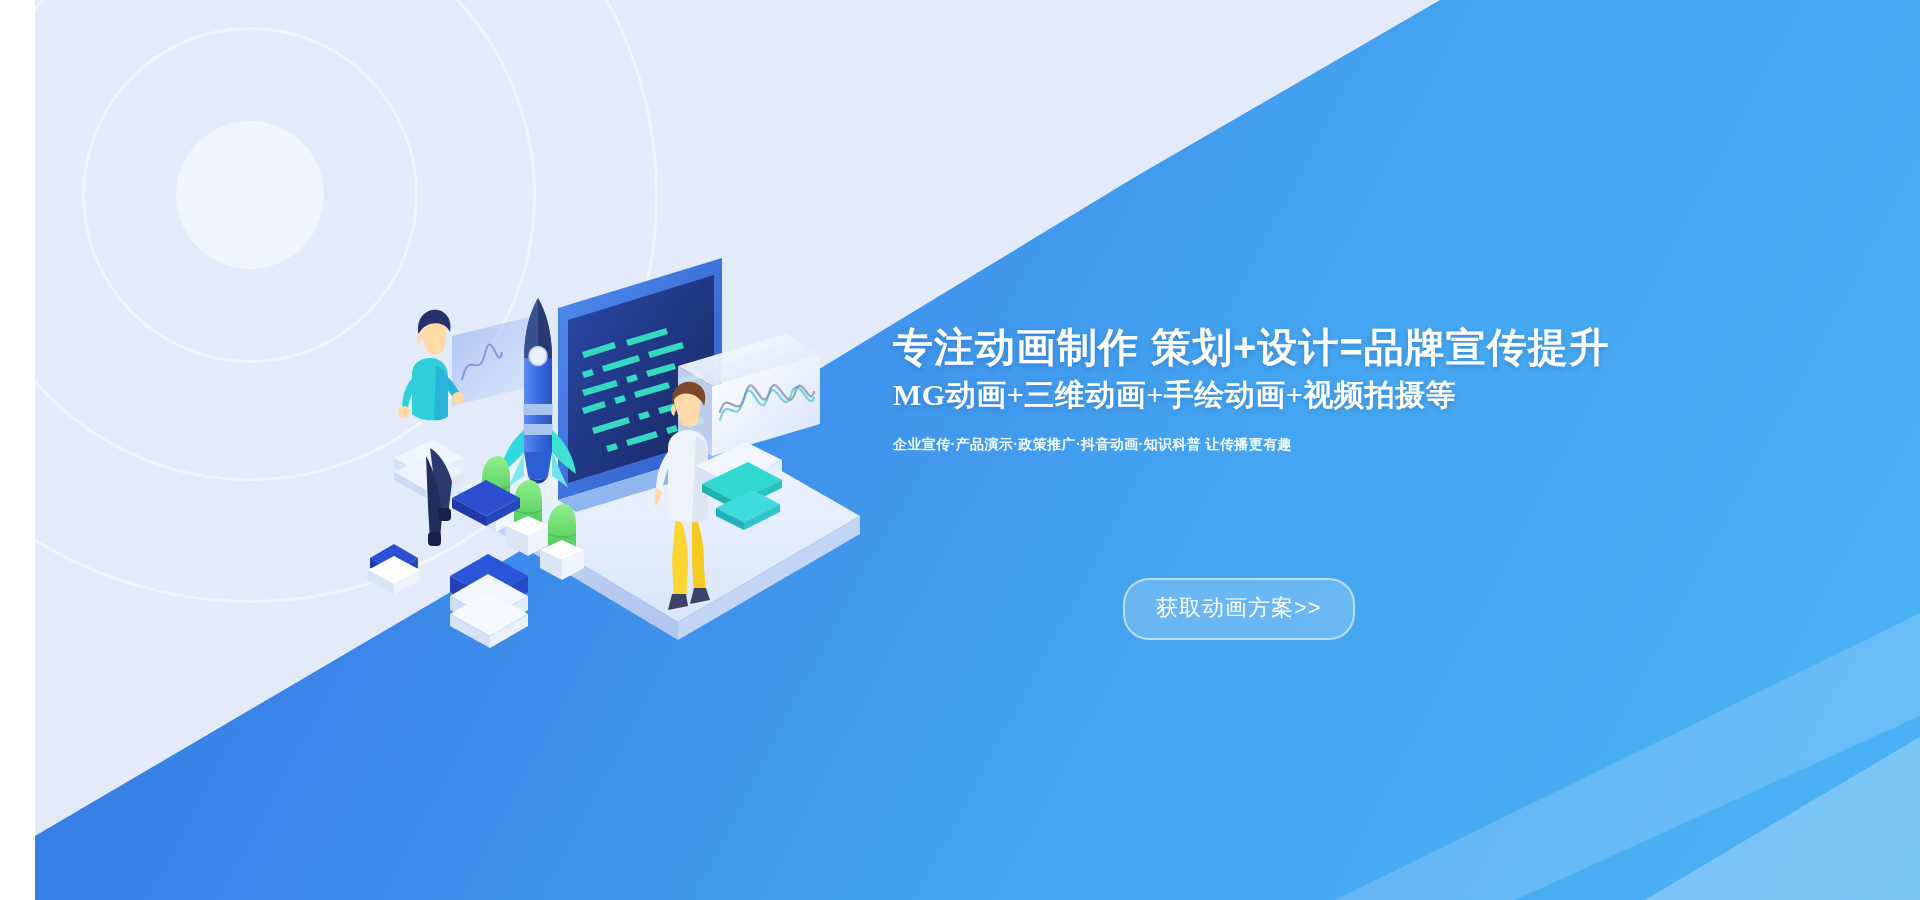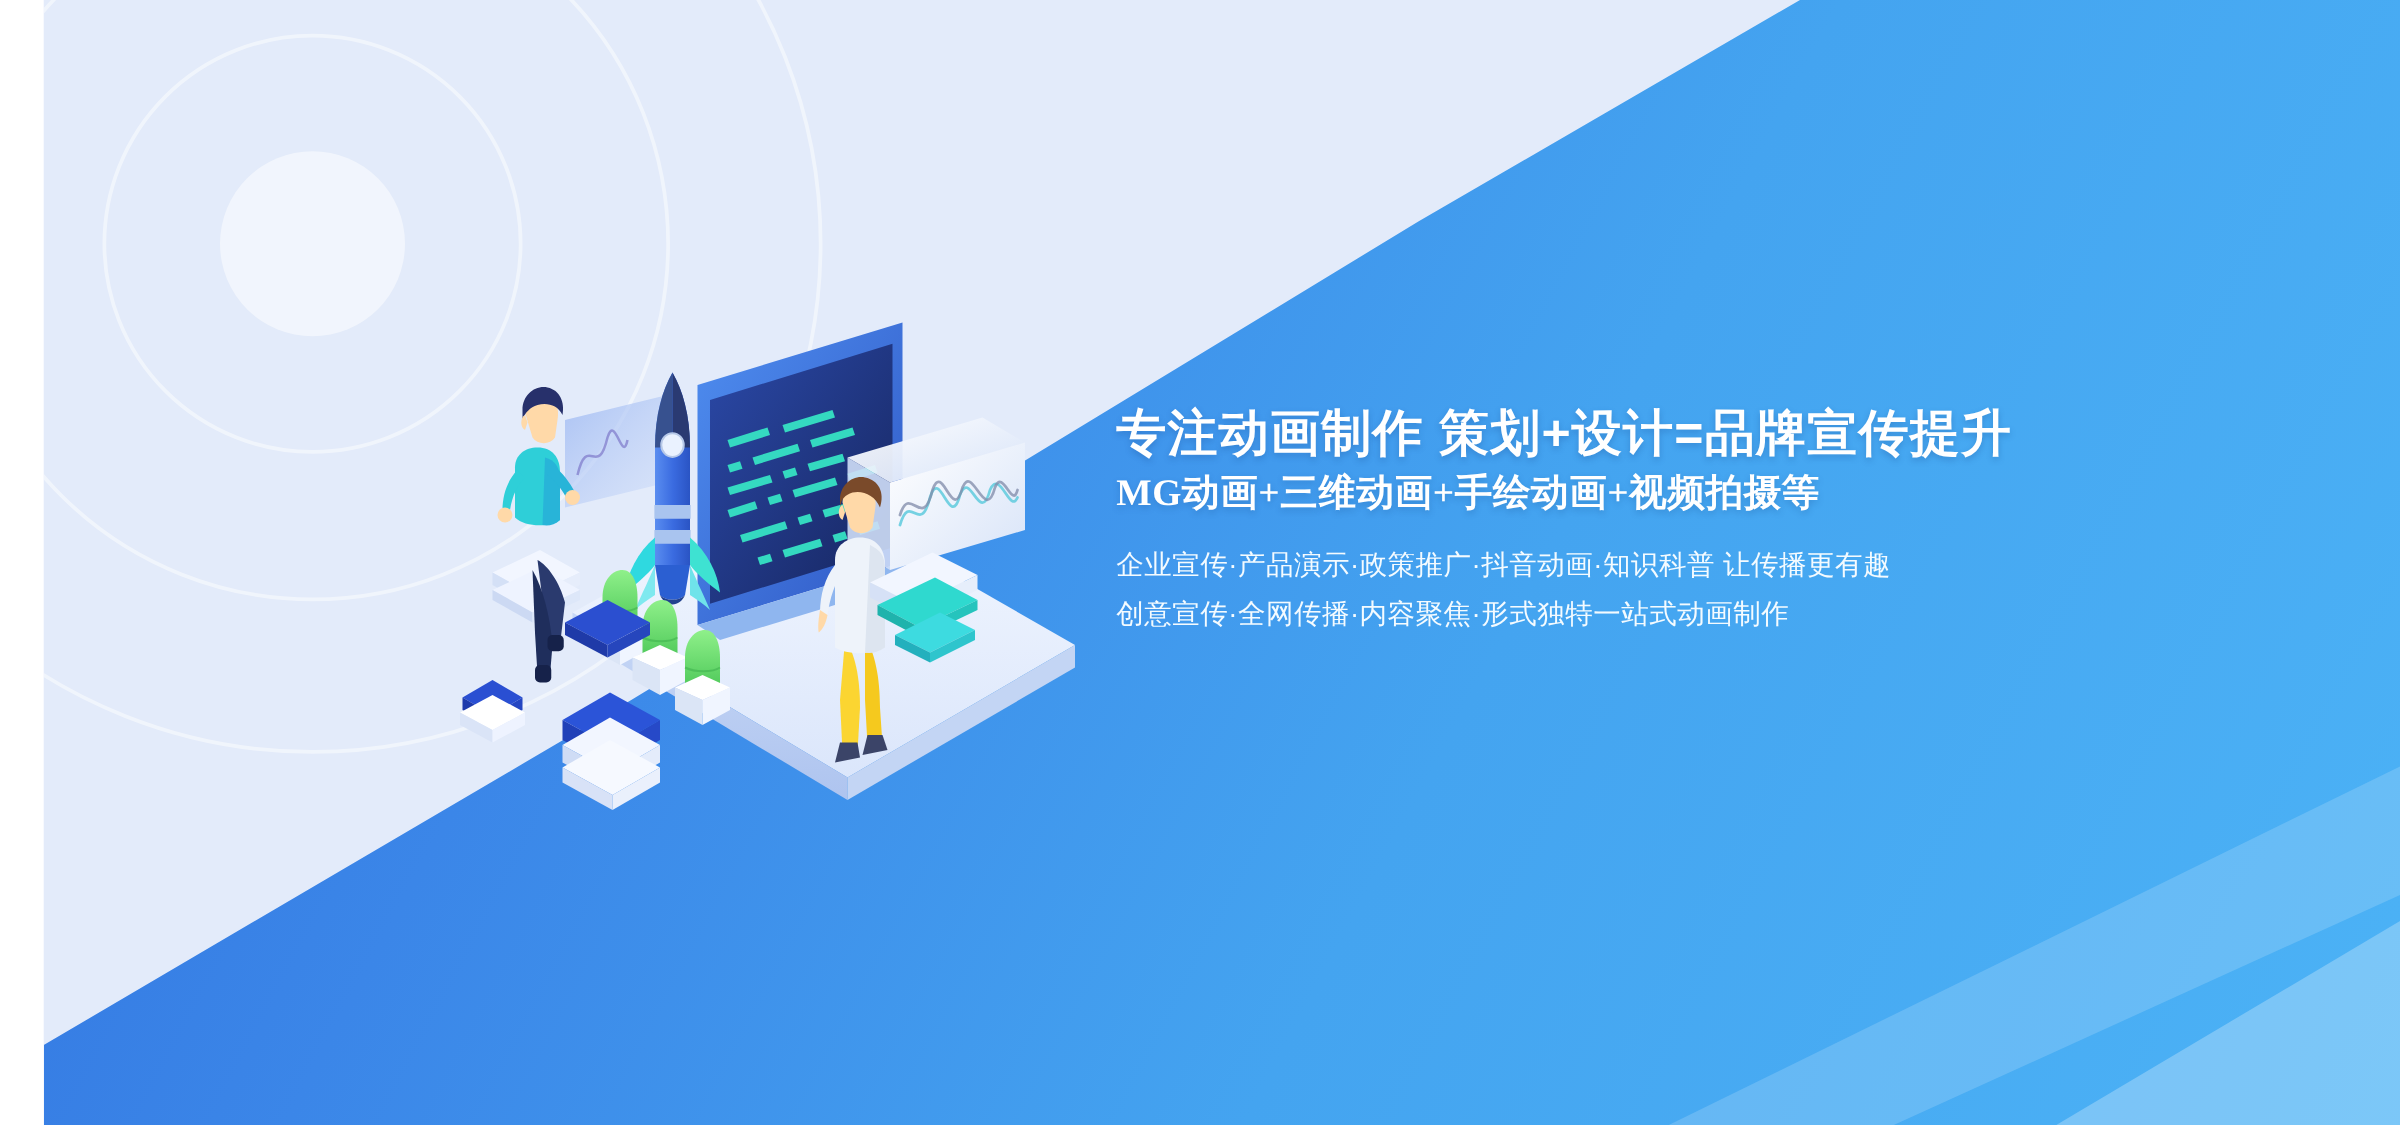--- a/index.html
+++ b/index.html
@@ -91,23 +91,23 @@
     font-size: 30px;
     line-height: 1.1;
     font-weight: 700;
     letter-spacing: 0.5px;
     white-space: nowrap;
     text-shadow: 0 2px 5px rgba(20,70,140,0.25);
     font-family: Liberation Serif, serif;
   }
   .desc {
     margin-top: 21px;
-    font-size: 22px;
+    font-size: 14px;
     line-height: 1.78;
-    font-weight: 400;
+    font-weight: 700;
     letter-spacing: 0.4px;
     white-space: nowrap;
     color: #f4fbff;
   }
   .cta-wrap {
     position: absolute;
     left: 1088px;
     top: 578px;
   }
   .cta {
@@ -364,17 +364,19 @@
         <polygon points="-22,290 -22,300 4,314 4,304" fill="#dae4f7"></polygon>
         <polygon points="4,304 4,314 30,300 30,290" fill="#eef3ff"></polygon>
       </g>
     </svg>
   </div>
 
   <div class="copy">
     <div class="headline">专注动画制作 策划+设计=品牌宣传提升</div>
     <div class="subhead">MG动画+三维动画+手绘动画+视频拍摄等</div>
     <div class="desc">企业宣传·产品演示·政策推广·抖音动画·知识科普 让传播更有趣</div>
-    <div class="desc" style="margin-top:0">创意宣传·全网传播·内容聚焦·形式独特一站式动画制作</div>
   </div>
 
+  <div class="cta-wrap">
+    <a class="cta" href="#">获取动画方案&gt;&gt;</a>
+  </div>
 
 </div>
 
 </body></html>

